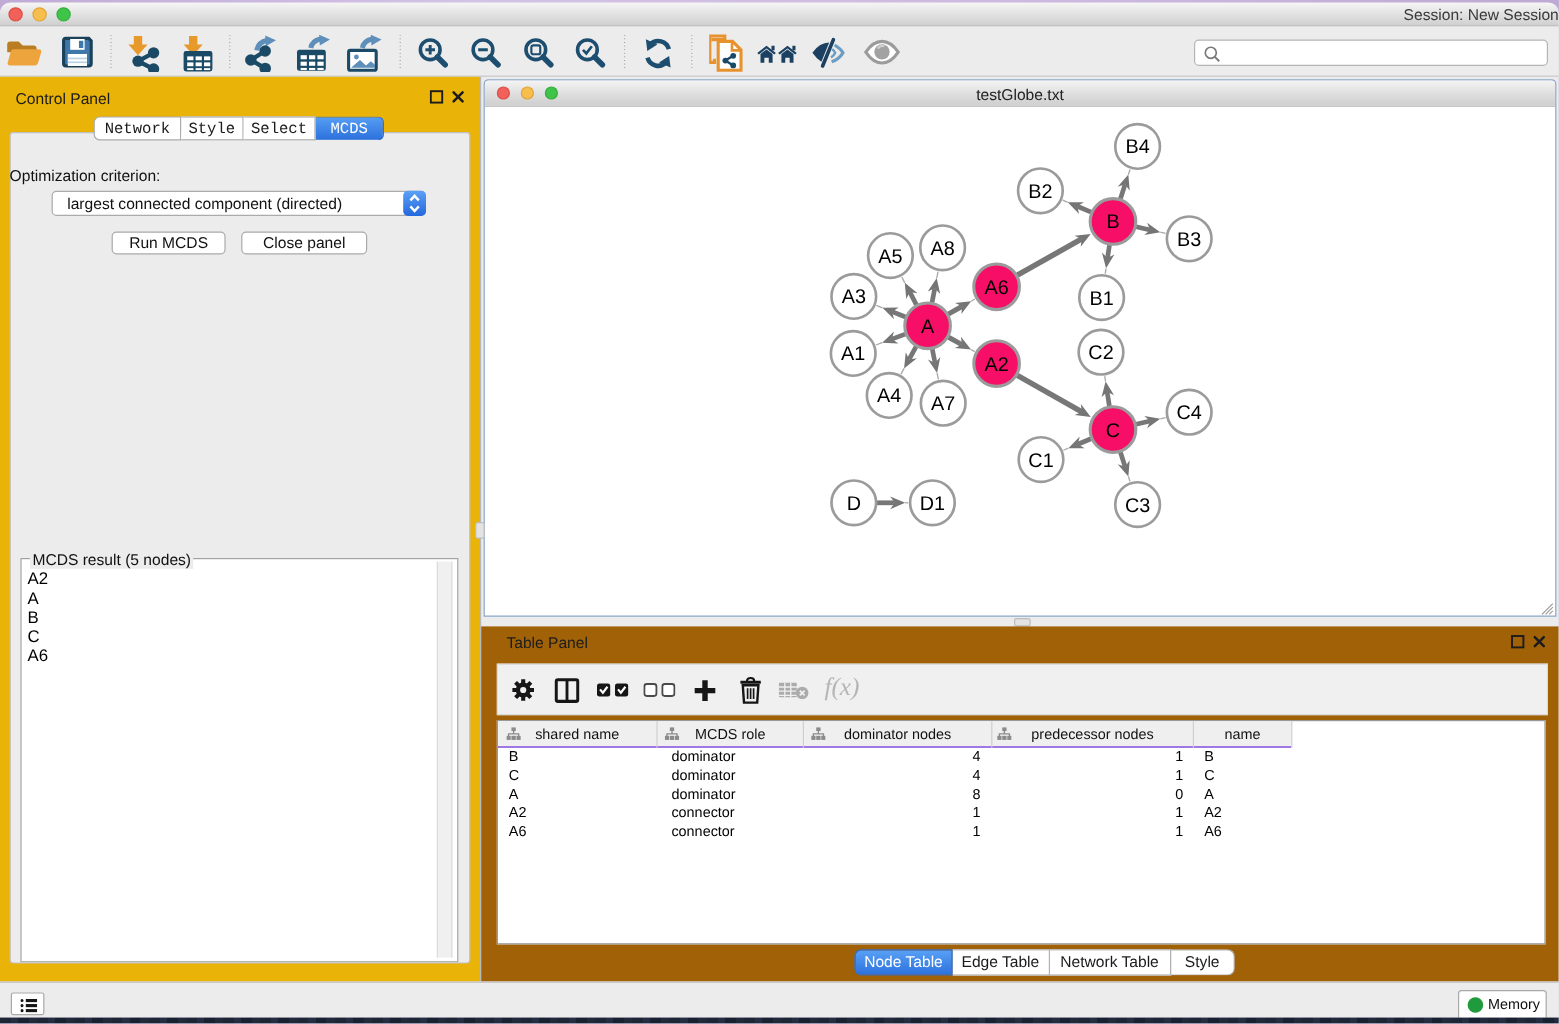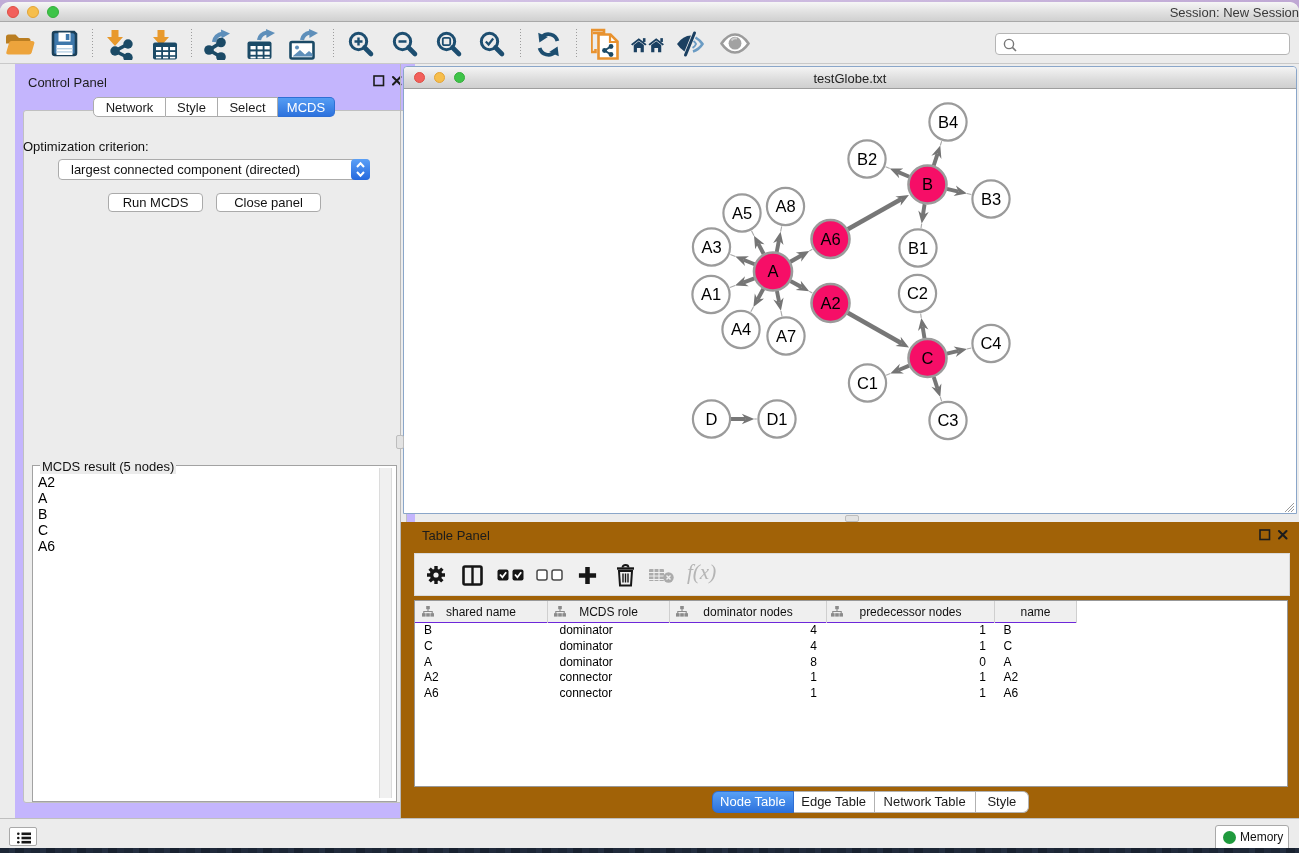--- a/index.html
+++ b/index.html
@@ -25,24 +25,24 @@
   background-image:linear-gradient(#9d9d9d 33%, rgba(0,0,0,0) 0%);
   background-size:1px 3px; }
 #searchbox { left:995px; top:10px; width:295px; height:22px; background:#fff;
   border:1px solid #b5b5b5; border-radius:4px; }
 
 #vdiv { left:400px; top:62px; width:1px; height:754px; background:#b9b9b9; }
 #statusbar { left:0; top:816px; width:1299px; height:32px; background:#ececec; border-top:1px solid #bfbfbf; }
 .ptitle { font-size:13px; color:#1c1c1c; }
 .wbtn { background:#fff; border:1px solid #a9a9a9; }
 
-#cp { left:15px; top:62px; width:400px; height:754px; background:#c4b5fd; }
+#cp { left:0; top:62px; width:400px; height:754px; background:#eab308; }
 #cp-inner { left:8px; top:46px; width:384px; height:693px; background:#ececec;
   border:1px solid #c0c0c0; border-radius:3px; }
-.tabrow { display:flex; height:20px; }
+.tabrow { display:flex; height:20px;font-family:Liberation Mono, monospace; }
 .tab { background:#fff; border:1px solid #acacac; border-left:none; font-size:13px;
   color:#1b1b1b; text-align:center; line-height:19px; }
 .tab.first { border-left:1px solid #acacac; border-radius:5px 0 0 5px; }
 .tab.last { border-radius:0 5px 5px 0; }
 .tab.sel { background:linear-gradient(#559df4,#2d72dd); color:#fff; border-color:#2e6fd4; }
 button.mbtn { background:#fff; border:1px solid #aaa; border-radius:4px; font-size:13px;
   color:#111; font-family:"Liberation Sans", sans-serif; }
 
 #fs { left:17px; top:401px; width:365px; height:337px; border:1px solid #a2a2a2; background:#fff; }
 #fs-legend { left:7px; top:-7px; background:#ececec; font-size:13px; color:#111; padding:0 2px; }

